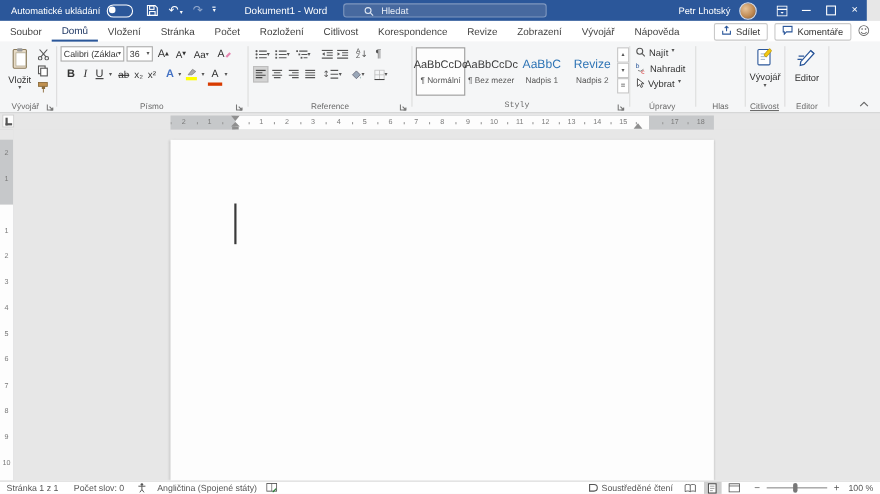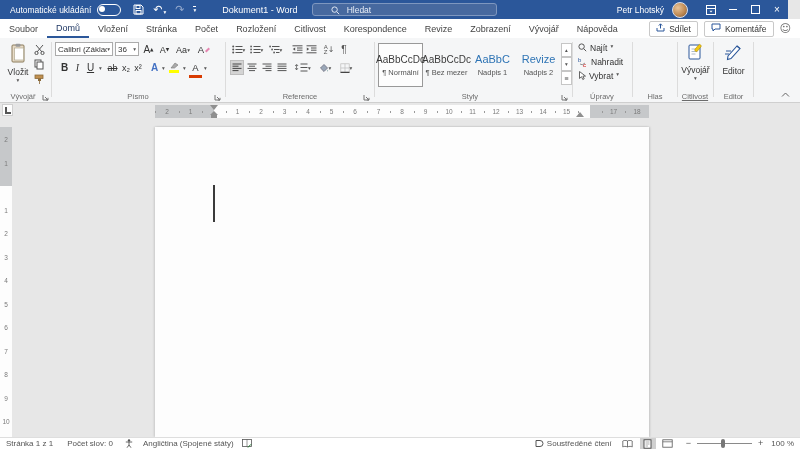--- a/index.html
+++ b/index.html
@@ -462,21 +462,21 @@
       <span class="prev blue">AaBbC</span>
       <span class="nm">Nadpis 1</span>
     </div>
     <div class="stylecard" style="left:516px;">
       <span class="prev blue">Revize</span>
       <span class="nm">Nadpis 2</span>
     </div>
     <span class="gsc uni" style="top:5px;">▴</span>
     <span class="gsc uni" style="top:19px;">▾</span>
     <span class="gsc uni" style="top:33px;">≡</span>
-    <div class="glabel" style="left:375px;width:190px;">Styly</div>
+    <div class="glabel" style="left:375px;width:190px;font-family:Liberation Mono, monospace;">Styly</div>
     <span class="launcher" style="left:561px;">
       <svg width="7" height="7" viewBox="0 0 7 7">
           <path d="M1 1v5h5" fill="none" stroke="#777" stroke-width="1"></path>
           <path d="M3 3l3 3M6 3.8V6H3.8" fill="none" stroke="#777" stroke-width="1"></path>
         </svg>
     </span>
 
     <div class="edrow" style="top:5px;">
       <svg width="9" height="9" viewBox="0 0 9 9">
           <circle cx="3.6" cy="3.6" r="2.7" fill="none" stroke="#555" stroke-width="1"></circle>

